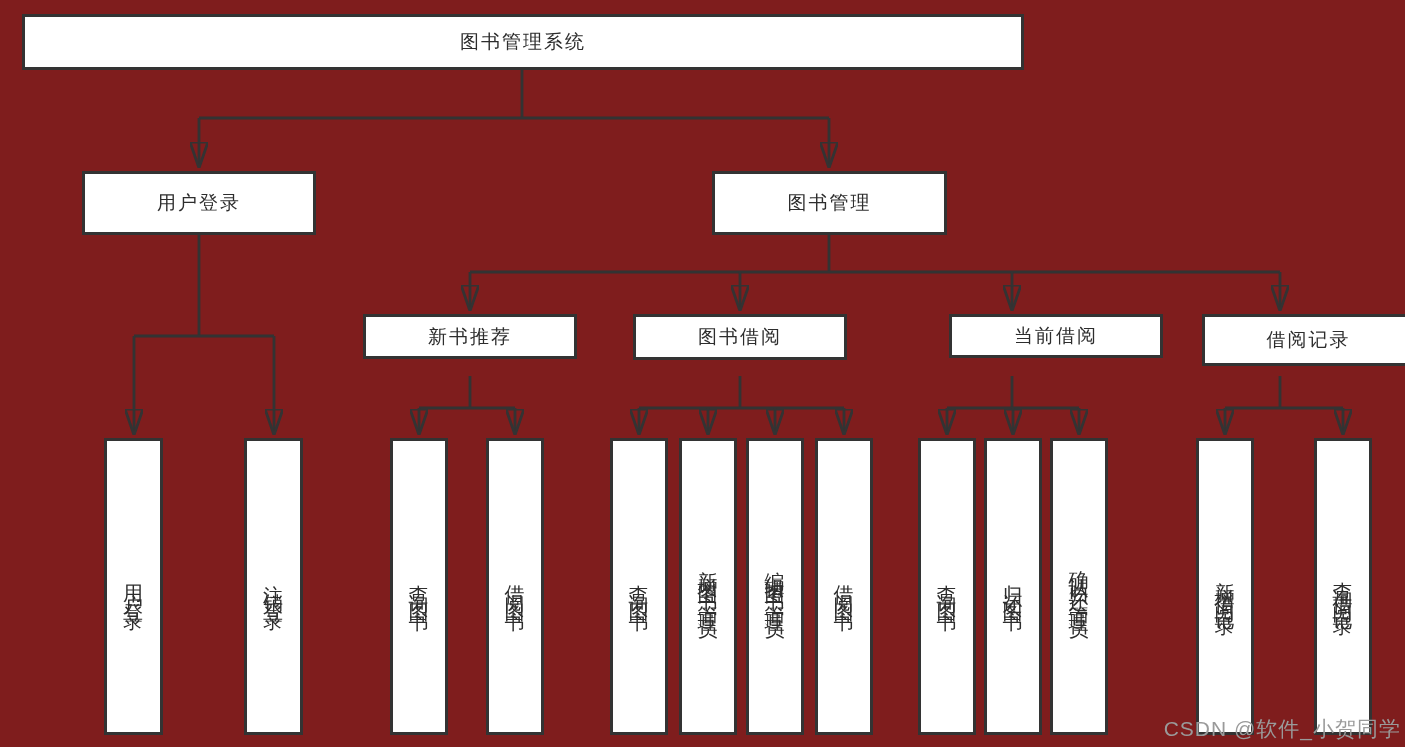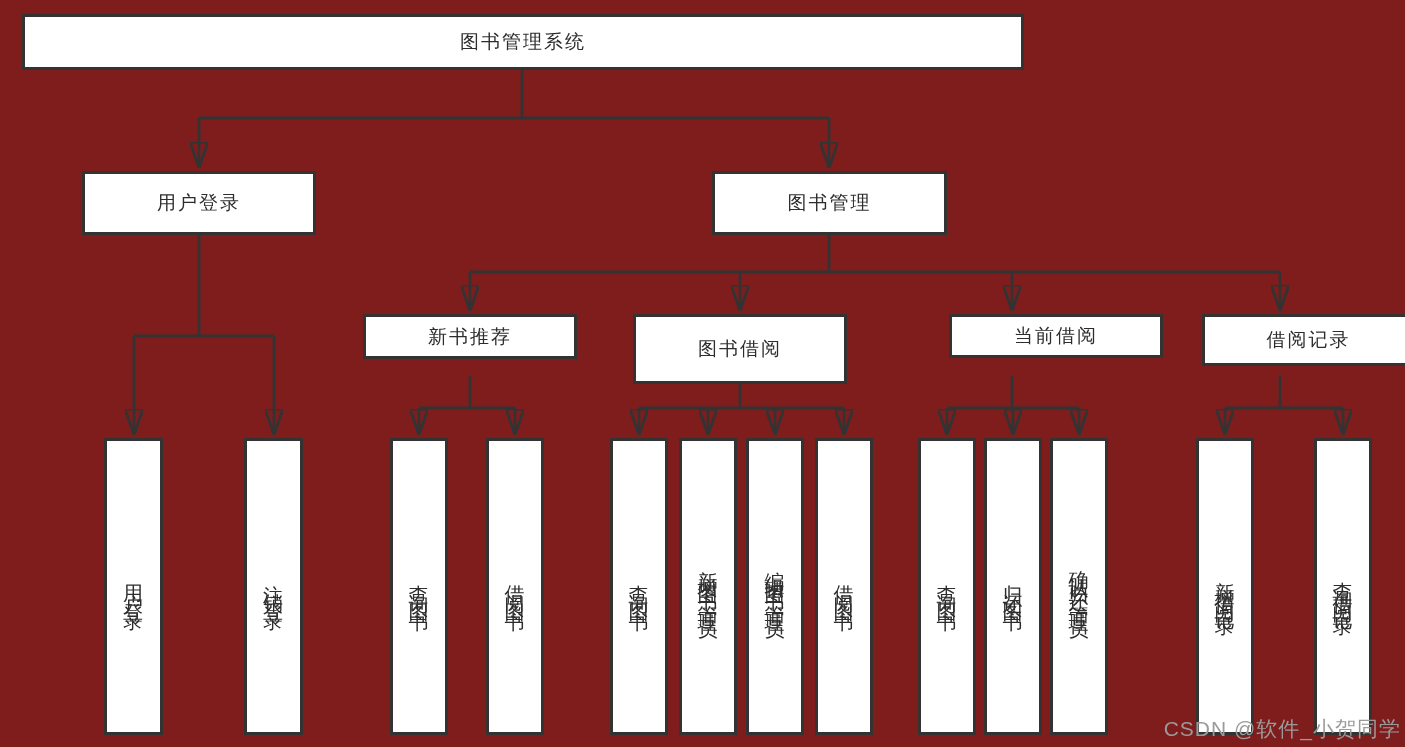--- a/index.html
+++ b/index.html
@@ -117,21 +117,21 @@
   <div class="node" style="left:82px; top:171px; width:234px; height:64px;">
     <span class="hlabel">用户登录</span>
   </div>
   <div class="node" style="left:712px; top:171px; width:235px; height:64px;text-align:center;">
     <span class="hlabel">图书管理</span>
   </div>
 
   <div class="node" style="left:363px; top:314px; width:214px; height:45px;">
     <span class="hlabel">新书推荐</span>
   </div>
-  <div class="node" style="left:633px; top:314px; width:214px; height:70px;">
+  <div class="node" style="left:633px; top:314px; width:214px; height:46px;">
     <span class="hlabel">图书借阅</span>
   </div>
   <div class="node" style="left:949px; top:314px; width:214px; height:44px;">
     <span class="hlabel">当前借阅</span>
   </div>
   <div class="node" style="left:1173px; top:314px; width:213px; height:52px;margin-left:29px;">
     <span class="hlabel">借阅记录</span>
   </div>
 
   <div class="node leaf" style="left:104px; top:438px; width:59px; height:297px;">

